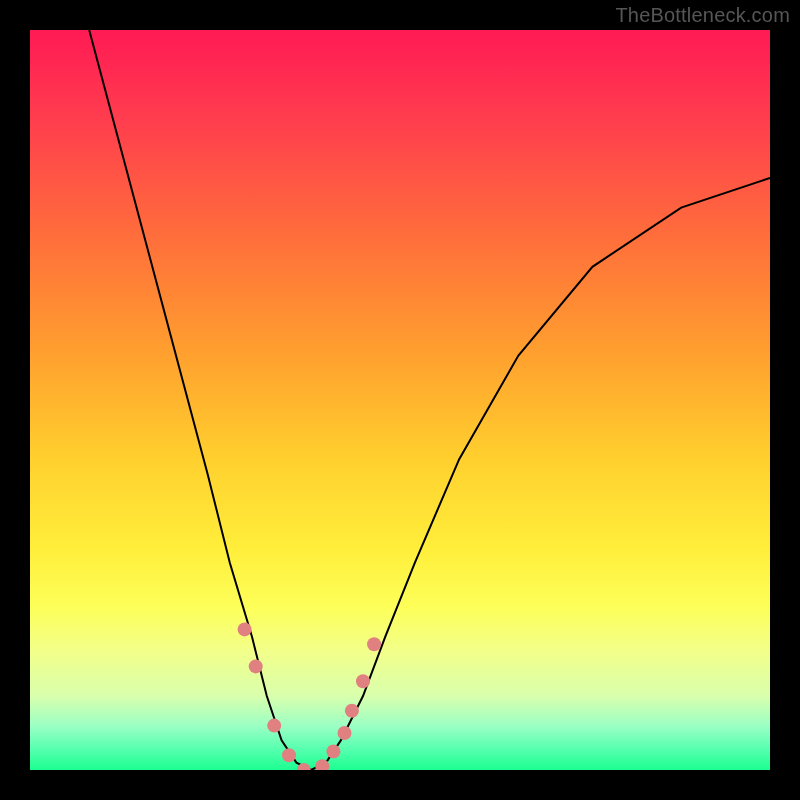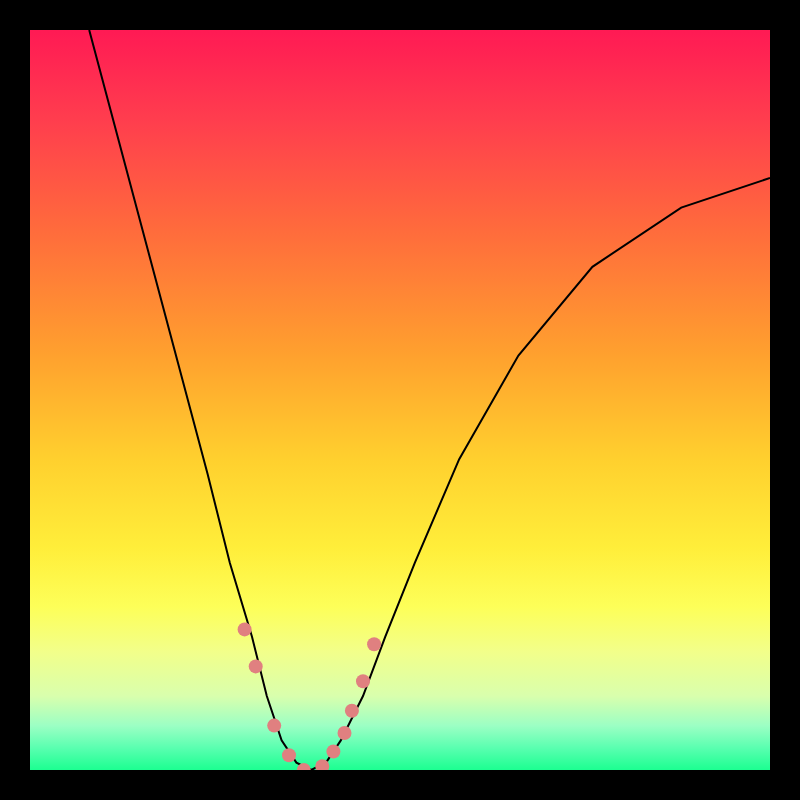--- a/index.html
+++ b/index.html
@@ -58,20 +58,21 @@
     height: 740px;
   }
   .dot {
     fill: #e08080;
   }
 </style>
 </head>
 <body>
 
 <div class="frame">
+  <div class="watermark">TheBottleneck.com</div>
 
   <div class="plot">
     <svg class="curve" viewBox="0 0 740 740" preserveAspectRatio="none">
       <path fill="none" stroke="#000" stroke-width="2" d="M59.2 0.0 L88.8 111.0 L118.4 222.0 L148.0 333.0 L177.6 444.0 L199.8 532.8 L222.0 606.8 L236.8 666.0 L251.6 710.4 L266.4 732.6 L281.2 740.0 L296.0 732.6 L310.8 710.4 L333.0 666.0 L355.2 606.8 L384.8 532.8 L429.2 429.2 L488.4 325.6 L562.4 236.8 L651.2 177.6 L740.0 148.0"></path>
       <g>
           <circle cx="214.6" cy="599.4" r="7" class="dot"></circle>
           <circle cx="225.7" cy="636.4" r="7" class="dot"></circle>
           <circle cx="244.2" cy="695.6" r="7" class="dot"></circle>
           <circle cx="259.0" cy="725.2" r="7" class="dot"></circle>
           <circle cx="273.8" cy="740.0" r="7" class="dot"></circle>

